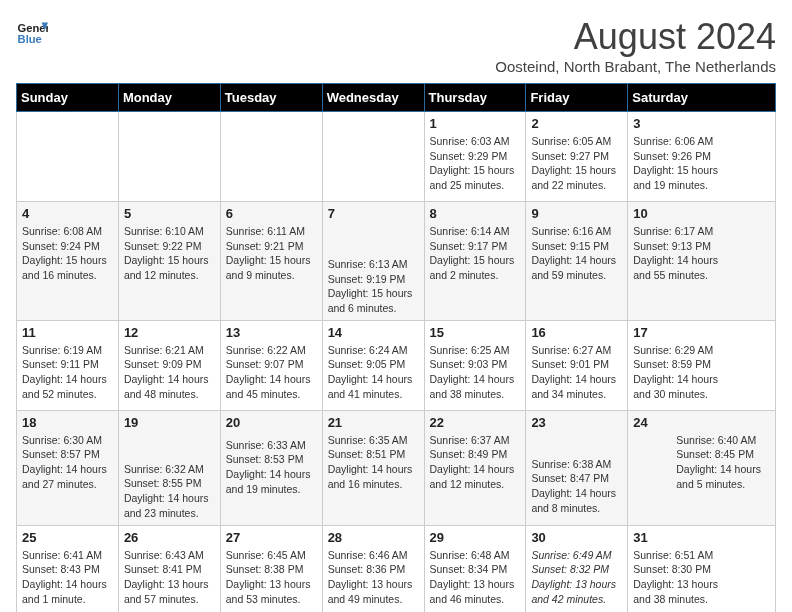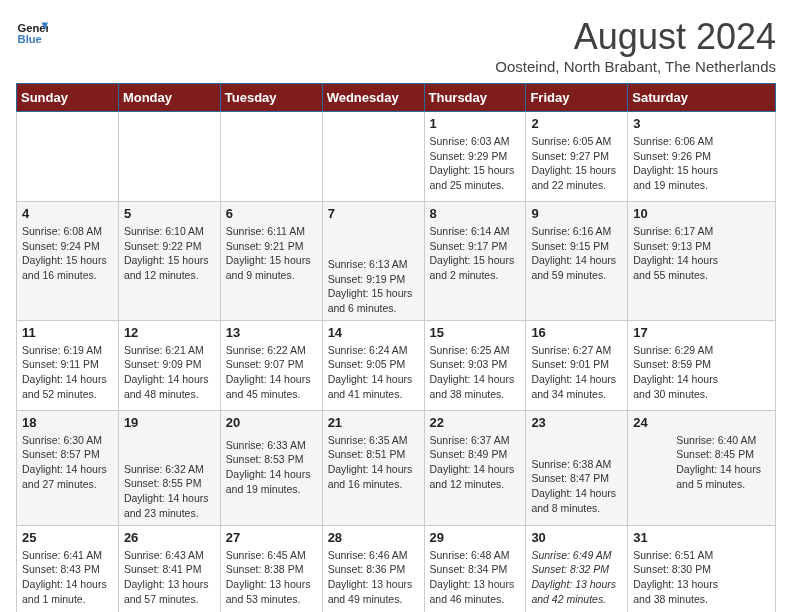--- a/index.html
+++ b/index.html
@@ -36,21 +36,21 @@
     .location-subtitle {
       font-size: 15px;
       color: #444;
     }
     table {
       width: 100%;
       border-collapse: collapse;
       font-size: 11px;
     }
     thead tr th {
-      background-color: #7f1d1d;
+      background-color: #000000;
       color: #fff;
       padding: 6px 4px;
       text-align: left;
       font-size: 13px;
       font-weight: bold;
       border: 1px solid #2a6aa0;
     }
     tbody tr td {
       border: 1px solid #ccc;
       vertical-align: top;

